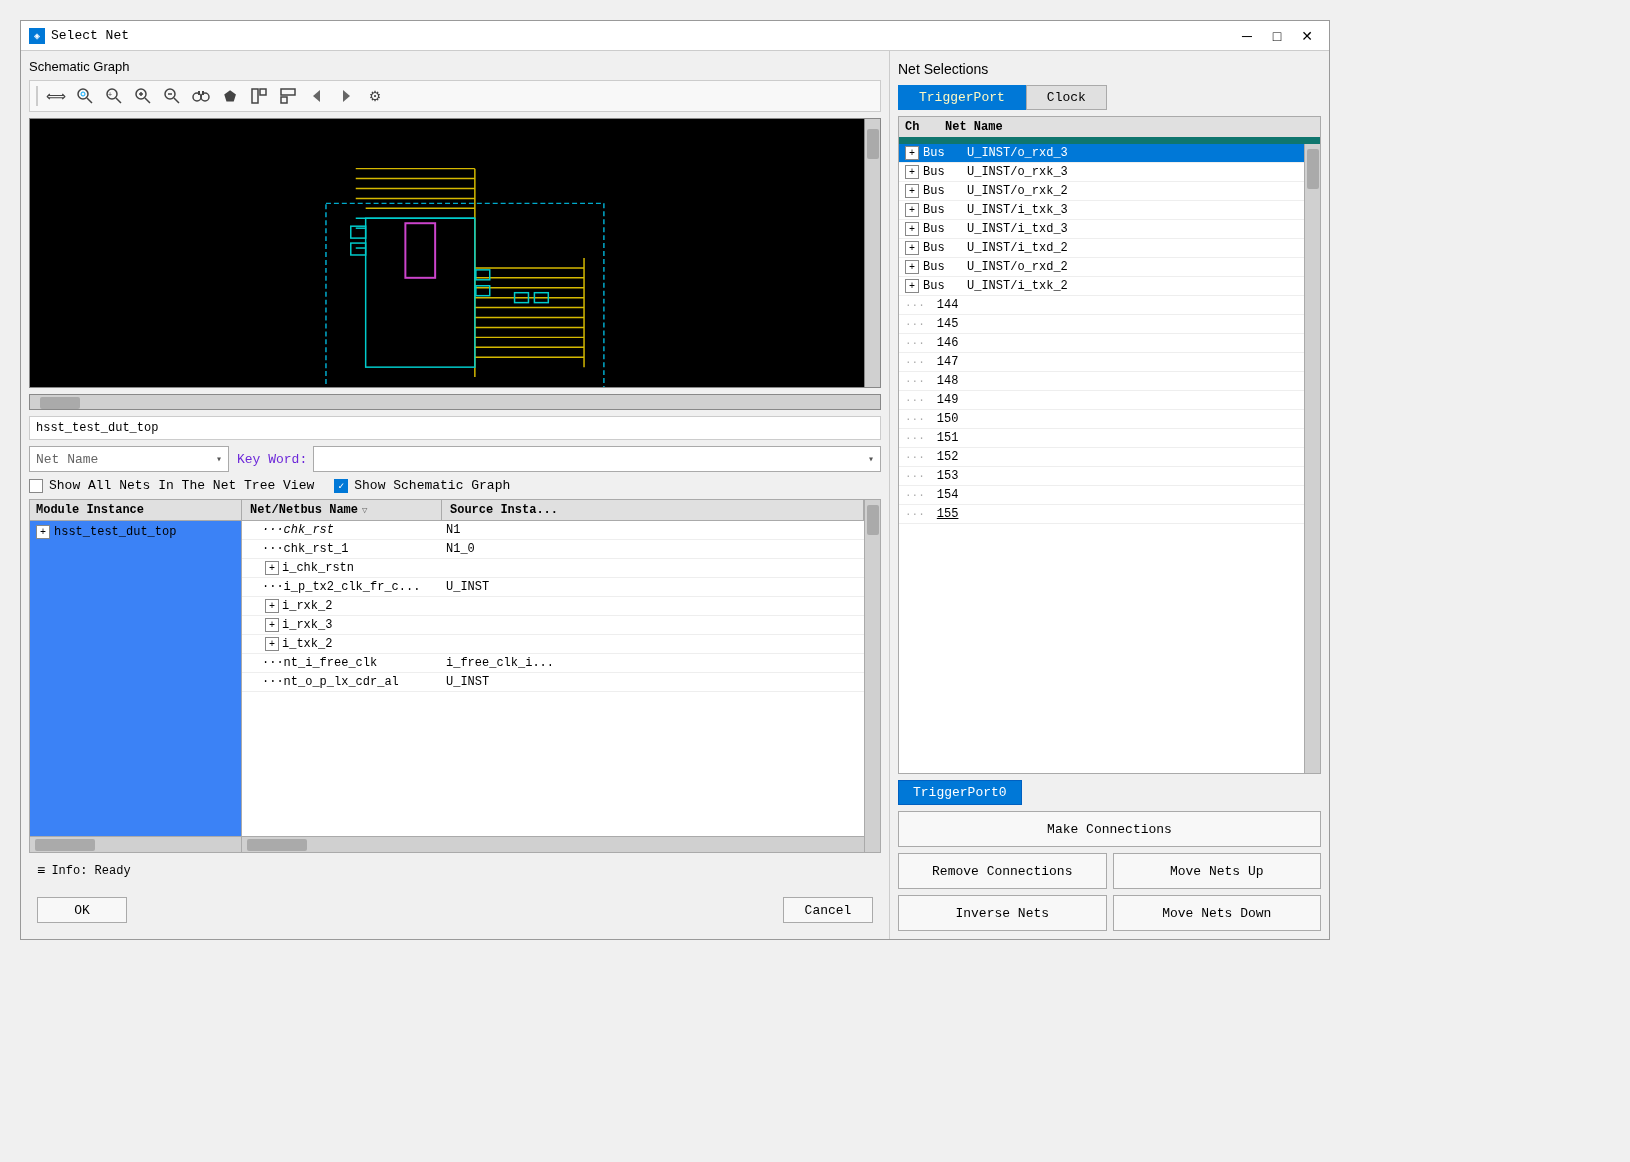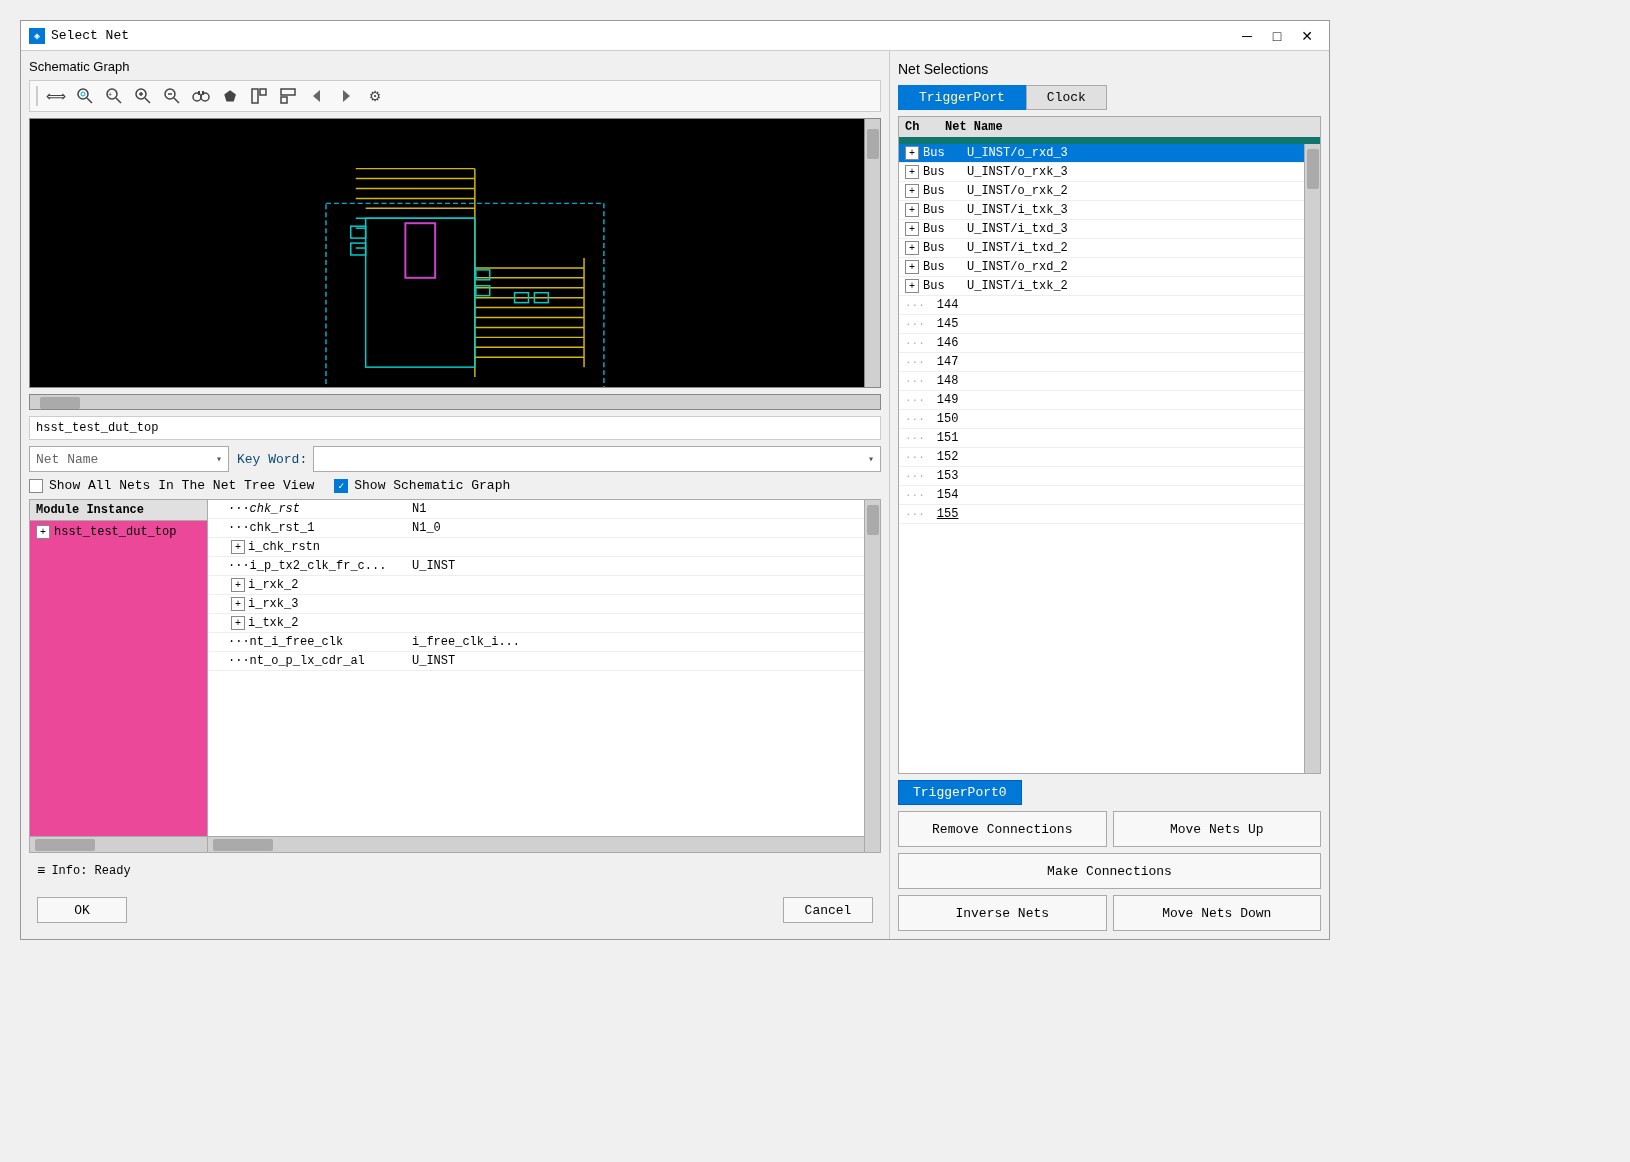--- a/index.html
+++ b/index.html
@@ -176,21 +176,21 @@
       width: 200px;
     }
     .keyword-row {
       display: flex;
       align-items: center;
       gap: 6px;
     }
     .keyword-label {
       font-size: 13px;
       font-family: 'Courier New', monospace;
-      color: #0c4a6e;
+      color: #6d28d9;
     }
     .keyword-input {
       flex: 1;
       height: 26px;
       border: 1px solid #aaa;
       background: #fff;
       display: flex;
       align-items: center;
       padding: 0 6px;
       cursor: pointer;
@@ -233,25 +233,25 @@
 
     .bottom-tables {
       display: flex;
       gap: 0;
       flex: 1;
       border: 1px solid #aaa;
       overflow: hidden;
     }
 
     .module-panel {
-      width: 178px;
+      width: 212px;
       border-right: 1px solid #aaa;
       display: flex;
       flex-direction: column;
-      background: #ec4899;
+      background: #3b82f6;
       flex-shrink: 0;
     }
     .panel-header {
       background: #e0e0e0;
       border-bottom: 1px solid #aaa;
       padding: 3px 6px;
       font-size: 12px;
       font-family: 'Courier New', monospace;
       font-weight: bold;
     }
@@ -702,20 +702,29 @@
             </div>
           </div>
           <div class="panel-scrollbar-h">
             <div style="position:relative;height:100%;">
               <div style="position:absolute;left:5px;top:2px;width:60px;height:12px;background:#aaa;border-radius:2px;"></div>
             </div>
           </div>
         </div>
 
         <div class="net-panel">
+          <div class="net-panel-headers">
+            <div class="net-col-header" style="width:200px;">
+              <span>Net/Netbus Name</span>
+              <span class="sort-icon">▽</span>
+            </div>
+            <div class="net-col-header" style="flex:1;">
+              <span>Source Insta...</span>
+            </div>
+          </div>
           <div class="net-rows">
             <div class="net-row">
               <span class="net-cell net-cell-name"><span style="margin-left:16px;font-style:italic;">···chk_rst</span></span>
               <span class="net-cell net-cell-src">N1</span>
             </div>
             <div class="net-row">
               <span class="net-cell net-cell-name"><span style="margin-left:16px;">···chk_rst_1</span></span>
               <span class="net-cell net-cell-src">N1_0</span>
             </div>
             <div class="net-row">
@@ -898,25 +907,25 @@
           </div>
         </div>
       </div>
 
       <div style="display:flex;flex-shrink:0;">
         <button class="trigger-tab">TriggerPort0</button>
       </div>
 
       <div class="action-buttons">
         <div class="action-row">
+          <button class="action-btn wide">Make Connections</button>
+        </div>
+        <div class="action-row">
           <button class="action-btn">Remove Connections</button>
           <button class="action-btn">Move Nets Up</button>
-        </div>
-        <div class="action-row">
-          <button class="action-btn wide">Make Connections</button>
         </div>
         <div class="action-row">
           <button class="action-btn">Inverse Nets</button>
           <button class="action-btn">Move Nets Down</button>
         </div>
       </div>
     </div>
   </div>
 </div>
 

